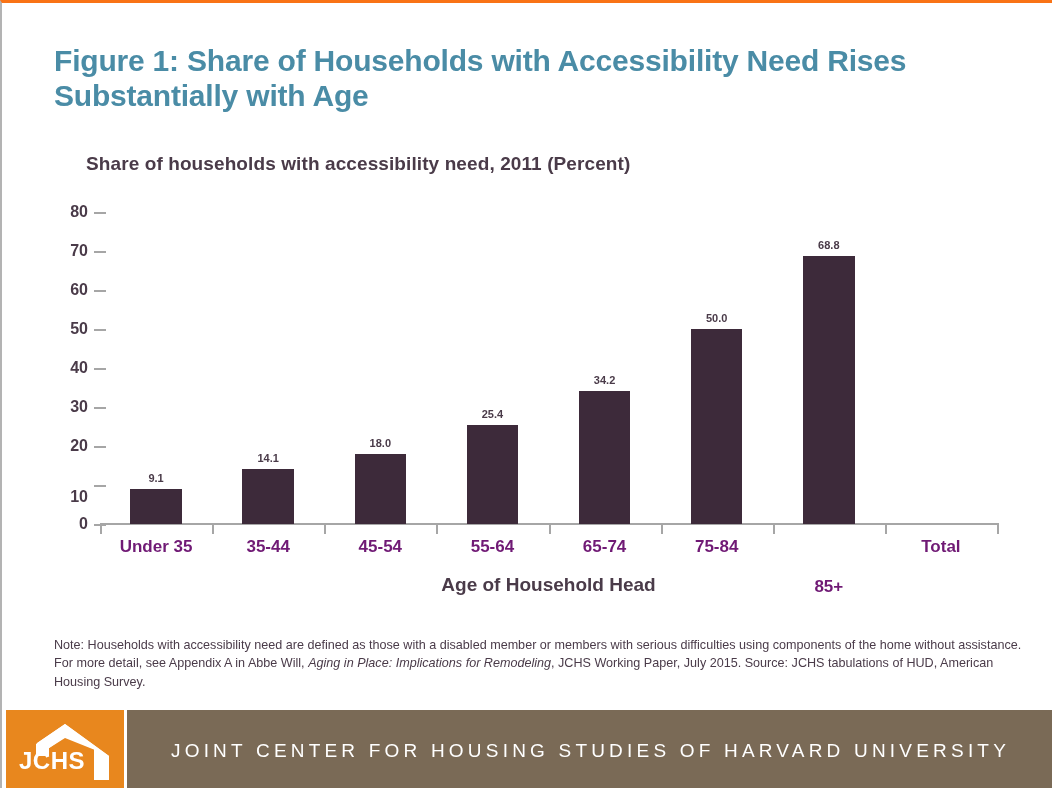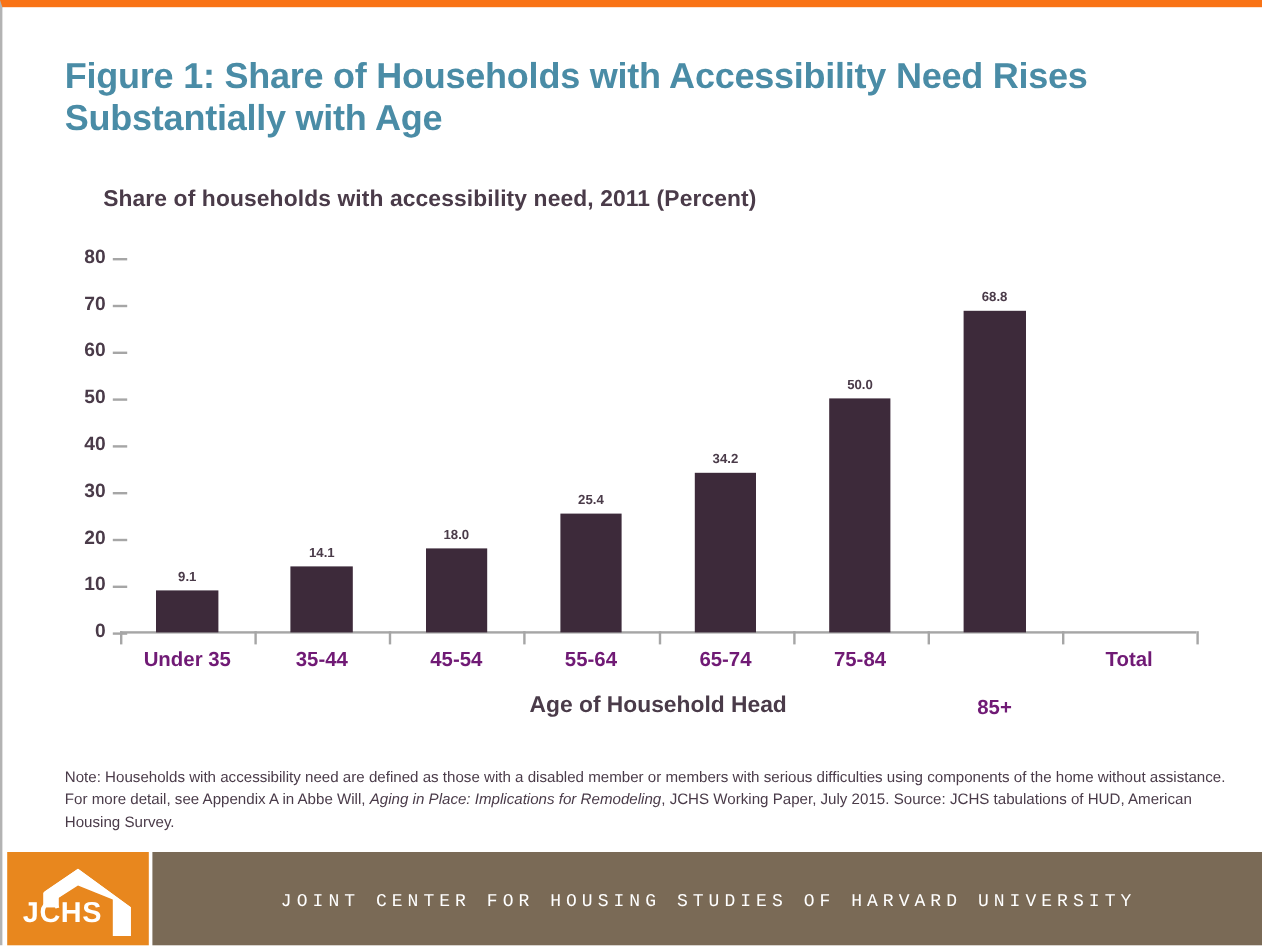--- a/index.html
+++ b/index.html
@@ -12,21 +12,21 @@
     height: 788px;
     font-family: "Liberation Sans", sans-serif;
     overflow: hidden;
     position: relative;
   }
   .slide {
     position: absolute;
     inset: 0;
     background: #ffffff;
     border-left: 2px solid #b3b3b3;
-    border-top: 6px solid #f97316;
+    border-top: 3px solid #f97316;
     box-sizing: border-box;
   }
 
   
   .title {
     position: absolute;
     left: 52px;
     top: 40px;
     width: 940px;
     color: #4A8CA6;
@@ -198,26 +198,25 @@
     top: 5px;
     right: 0;
     height: 78px;
     display: flex;
     flex-direction: column;
     align-items: center;
     justify-content: center;
   }
   .footer-title {
     color: #ffffff;
-    font-size: 15px;
+    font-size: 19px;
     font-weight: normal;
     letter-spacing: 4.2px;
     white-space: nowrap;
     margin-top: 4px;
-    font-family: Liberation Mono, monospace;
   }
   .footer-sub {
     margin-top: 10px;
     color: #4a4136;
     font-size: 9.5px;
     letter-spacing: 1.5px;
     white-space: nowrap;
   }
 </style>
 </head>
@@ -226,21 +225,21 @@
 <div class="slide">
 
   <div class="title">Figure 1: Share of Households with Accessibility Need Rises Substantially with Age</div>
 
   <div class="subtitle">Share of households with accessibility need, 2011 (Percent)</div>
 
   <div class="chart">
 
     <div class="ylabel-wrap" id="yaxis">
         <div class="ylabel" style="top: 323px;">0</div>
-        <div class="ylabel" style="top: 284px;">10</div>
+        <div class="ylabel" style="top: 296px;">10</div>
         <div class="ylabel" style="top: 245px;">20</div>
         <div class="ylabel" style="top: 206px;">30</div>
         <div class="ylabel" style="top: 167px;">40</div>
         <div class="ylabel" style="top: 128px;">50</div>
         <div class="ylabel" style="top: 89px;">60</div>
         <div class="ylabel" style="top: 50px;">70</div>
         <div class="ylabel" style="top: 11px;">80</div>
       </div>
     <div id="yticks">
         <div class="ytick" style="top: 323px;"></div>

